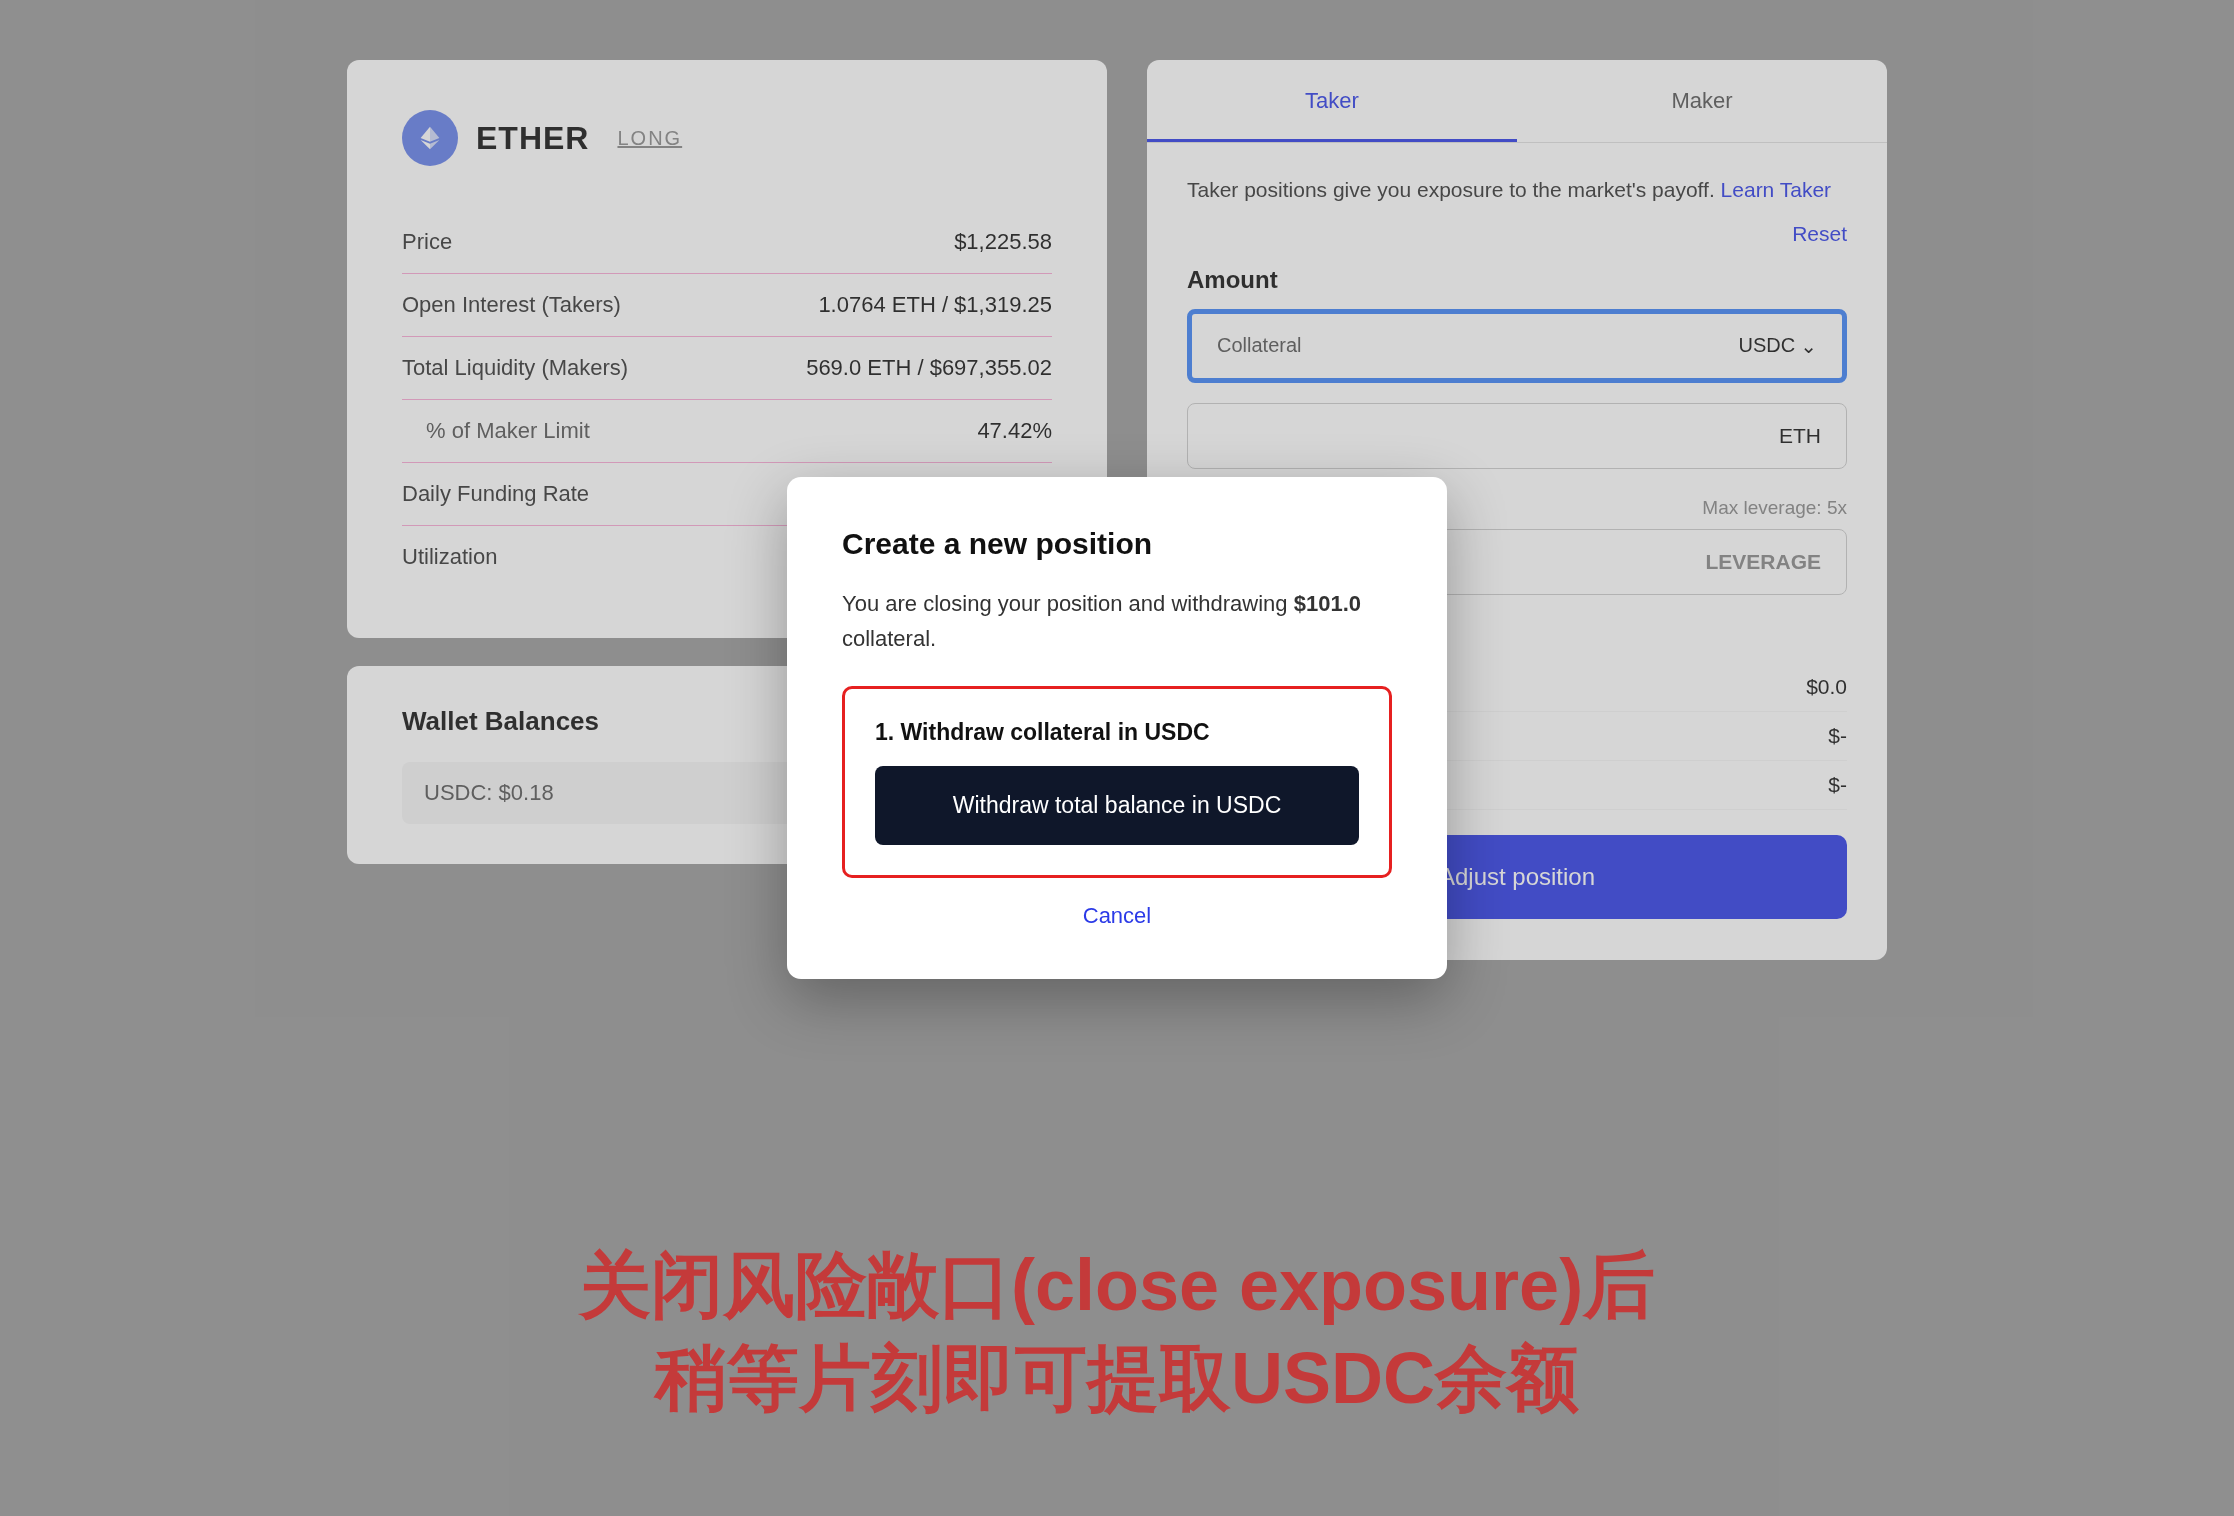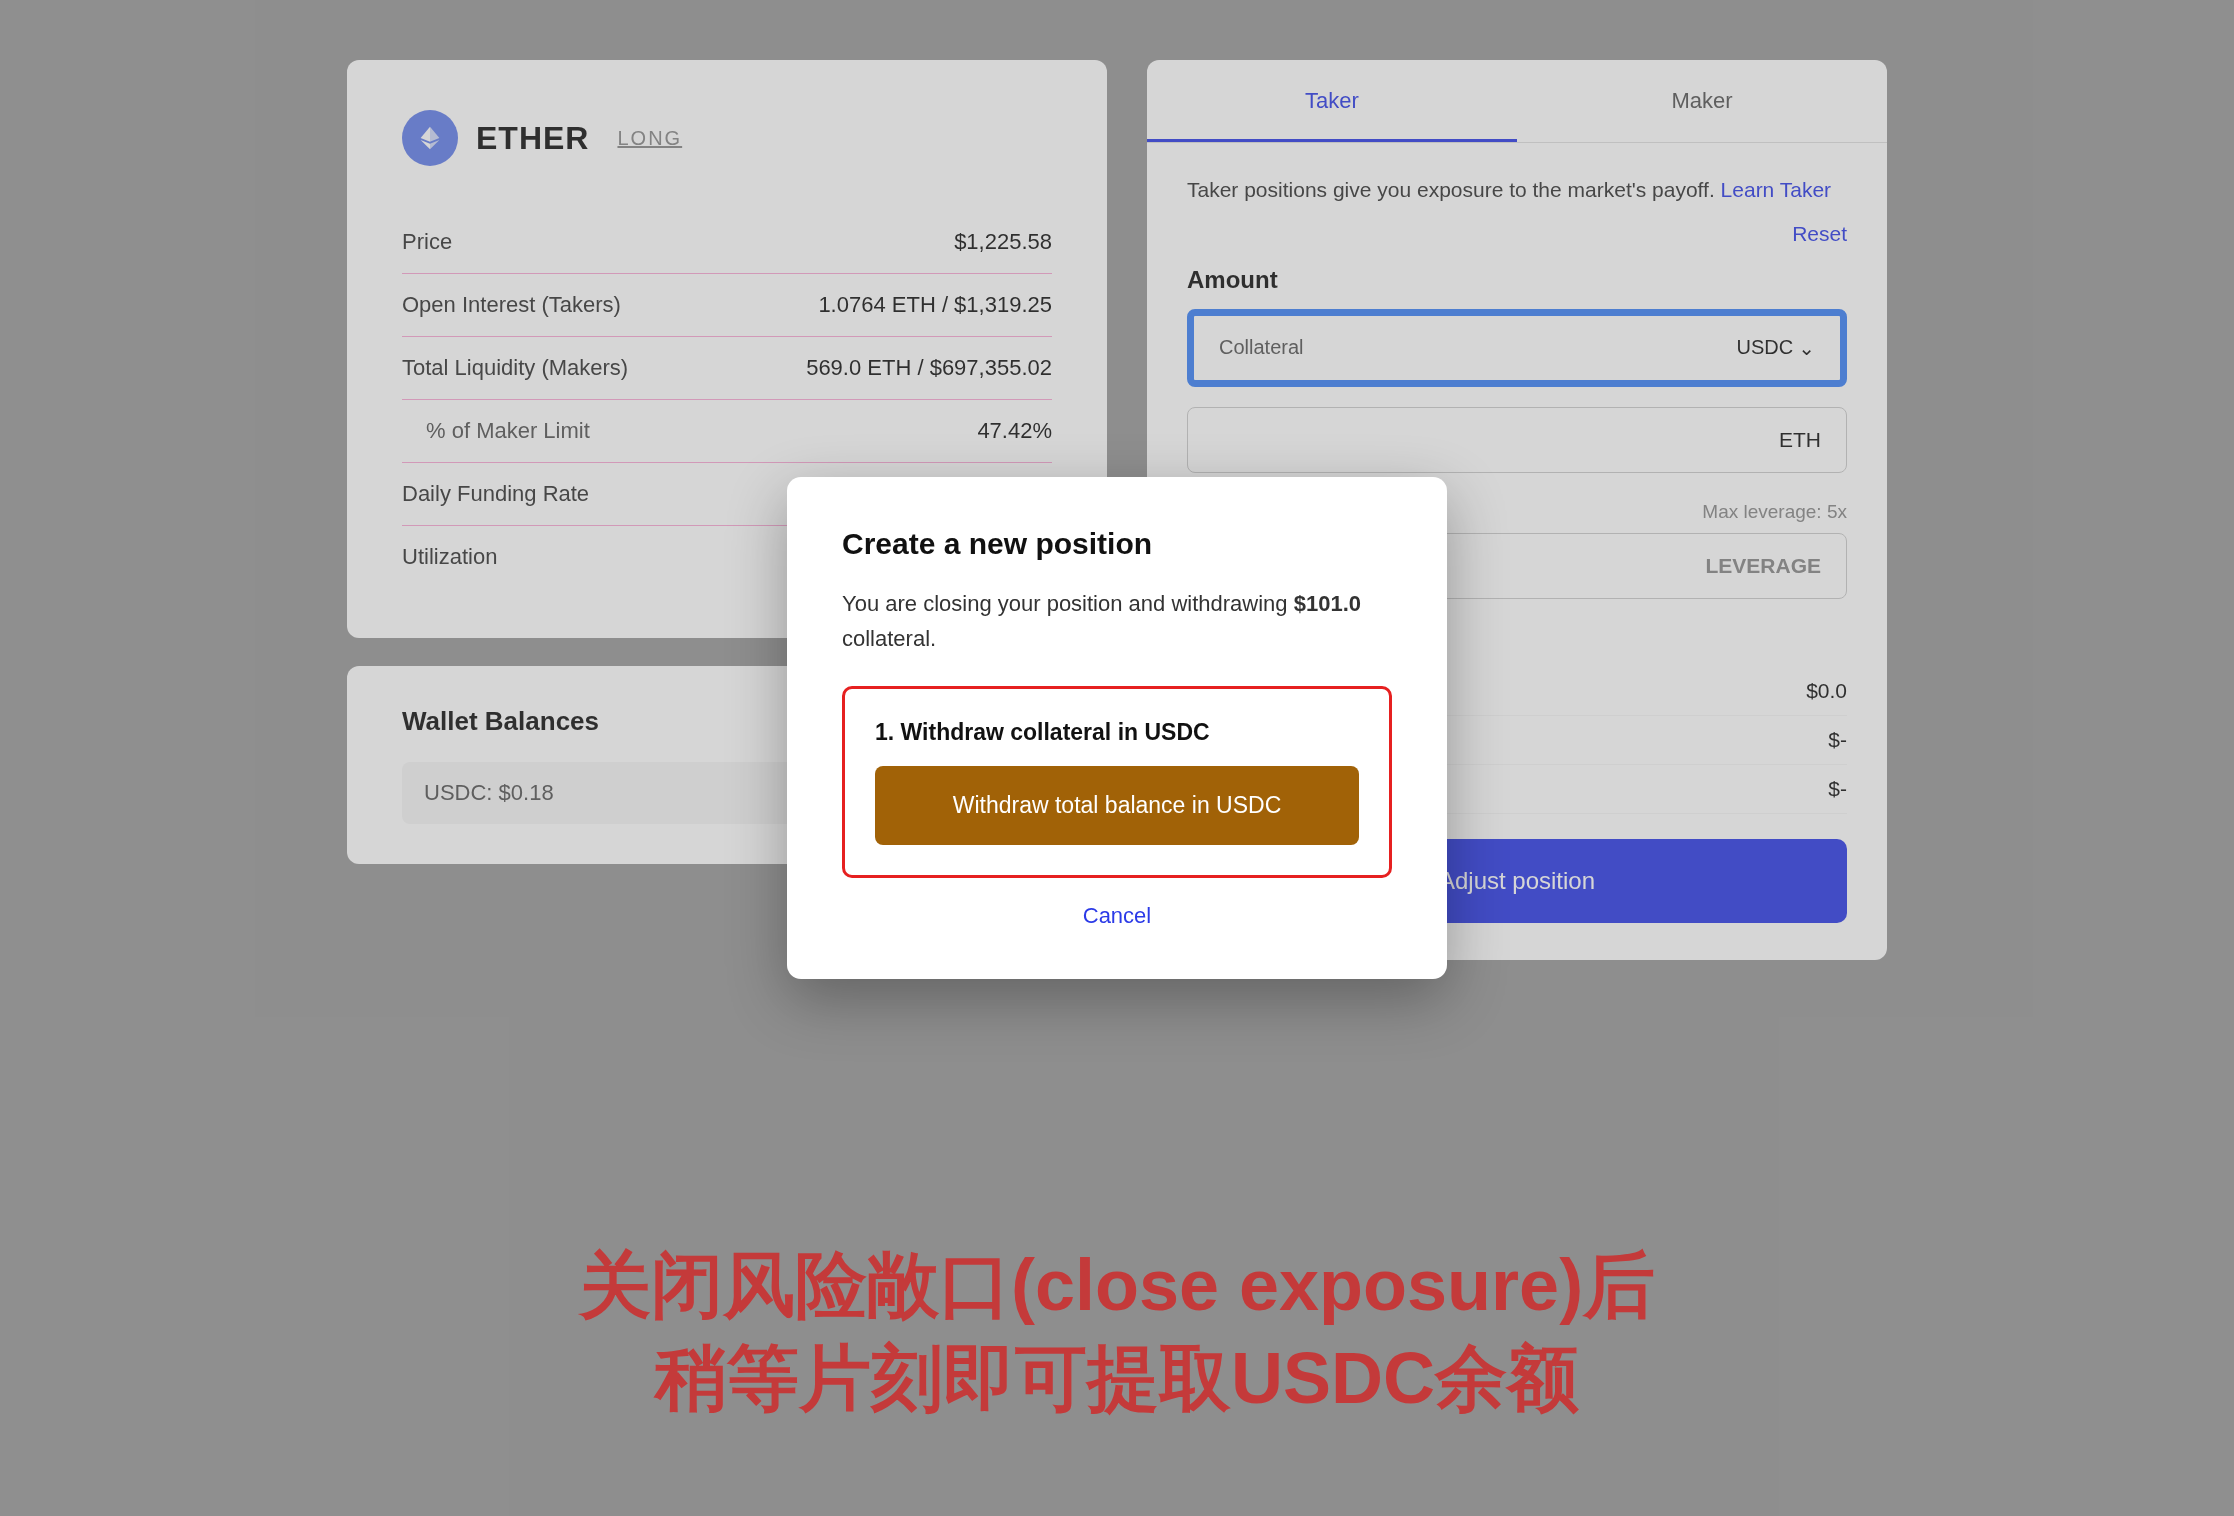--- a/index.html
+++ b/index.html
@@ -162,21 +162,21 @@
     }
 
     .amount-label {
       font-size: 24px;
       font-weight: 600;
       color: #111;
       margin-bottom: 15px;
     }
 
     .collateral-box {
-      border: 7px solid #3b82f6;
+      border: 5px solid #3b82f6;
       border-radius: 8px;
       padding: 20px 25px;
       margin-bottom: 20px;
       display: flex;
       justify-content: space-between;
       align-items: center;
     }
 
     .collateral-label {
       font-size: 20px;
@@ -329,21 +329,21 @@
     .modal-step-title {
       font-size: 23px;
       font-weight: 700;
       color: #111;
       margin-bottom: 20px;
     }
 
     .modal-withdraw-btn {
       width: 100%;
       padding: 26px;
-      background: #a16207;
+      background: #0f172a;
       color: white;
       border: none;
       border-radius: 8px;
       font-size: 23px;
       font-weight: 500;
       cursor: pointer;
       text-align: center;
     }
 
     .modal-cancel {

